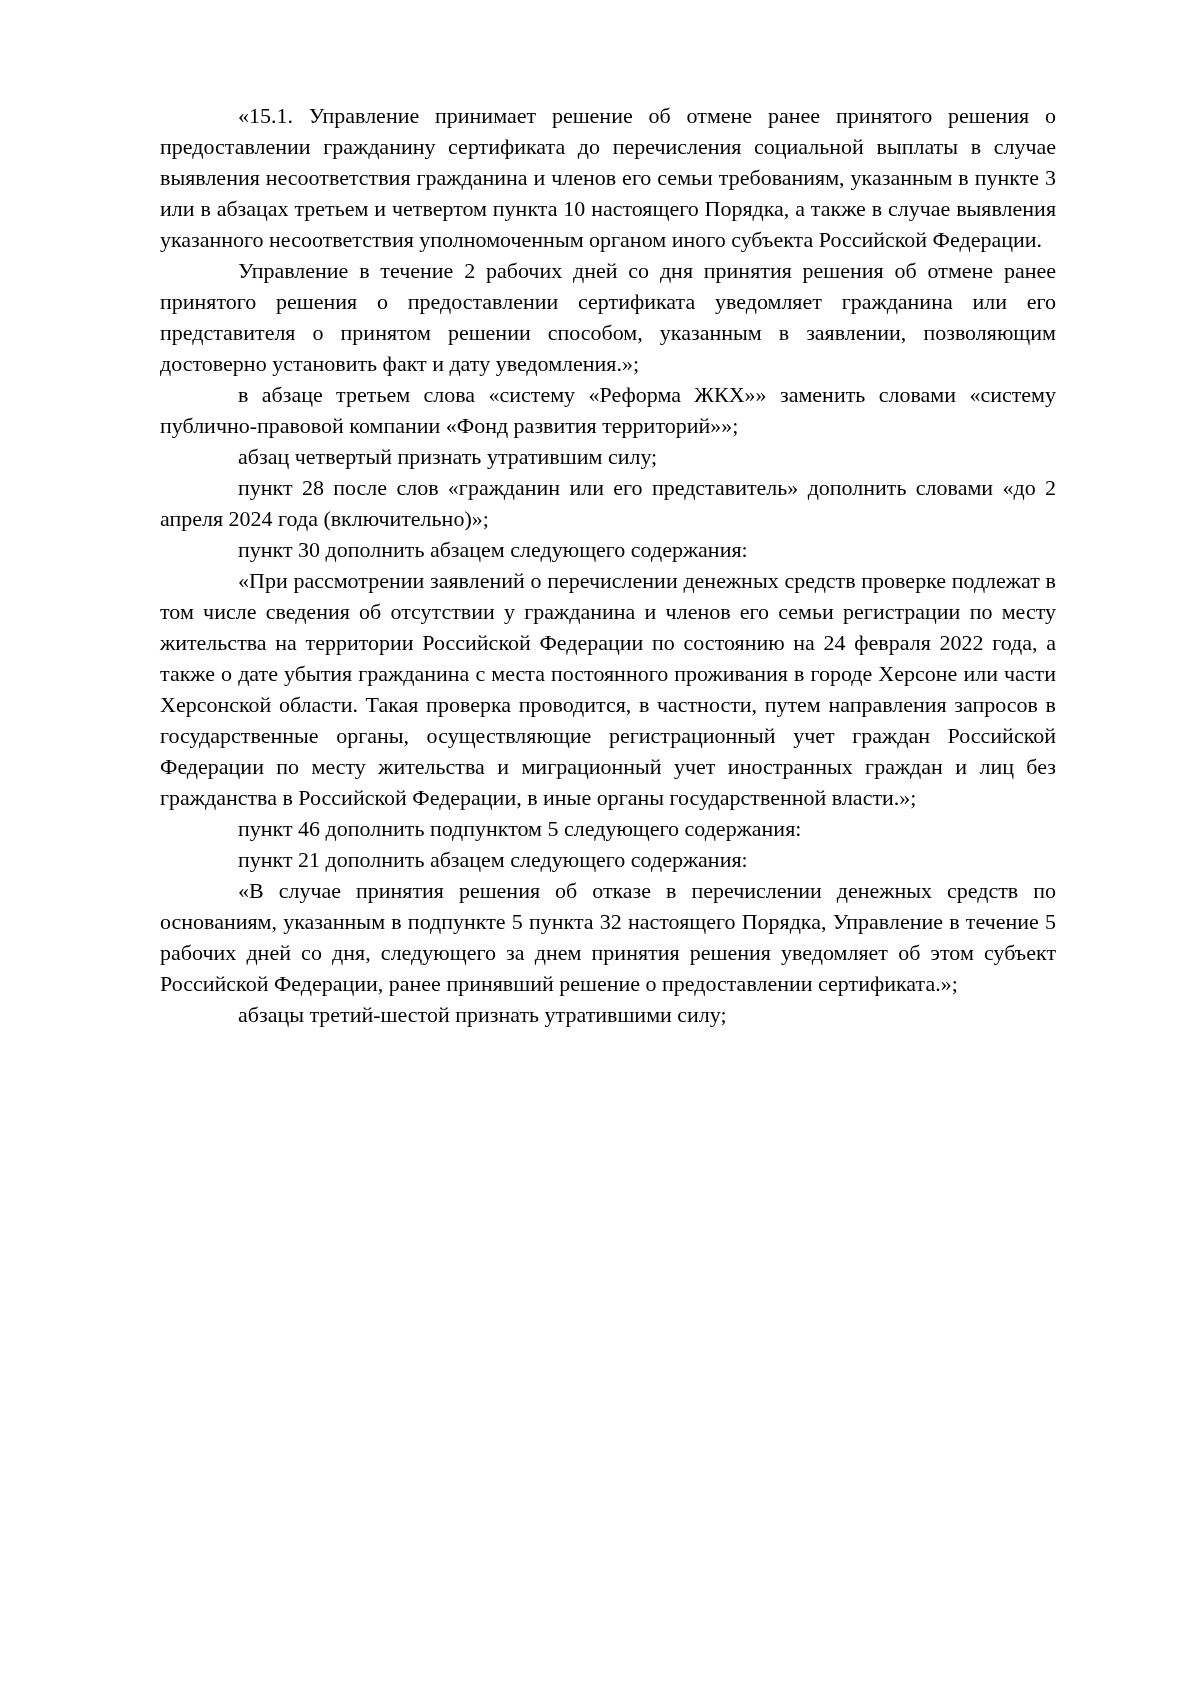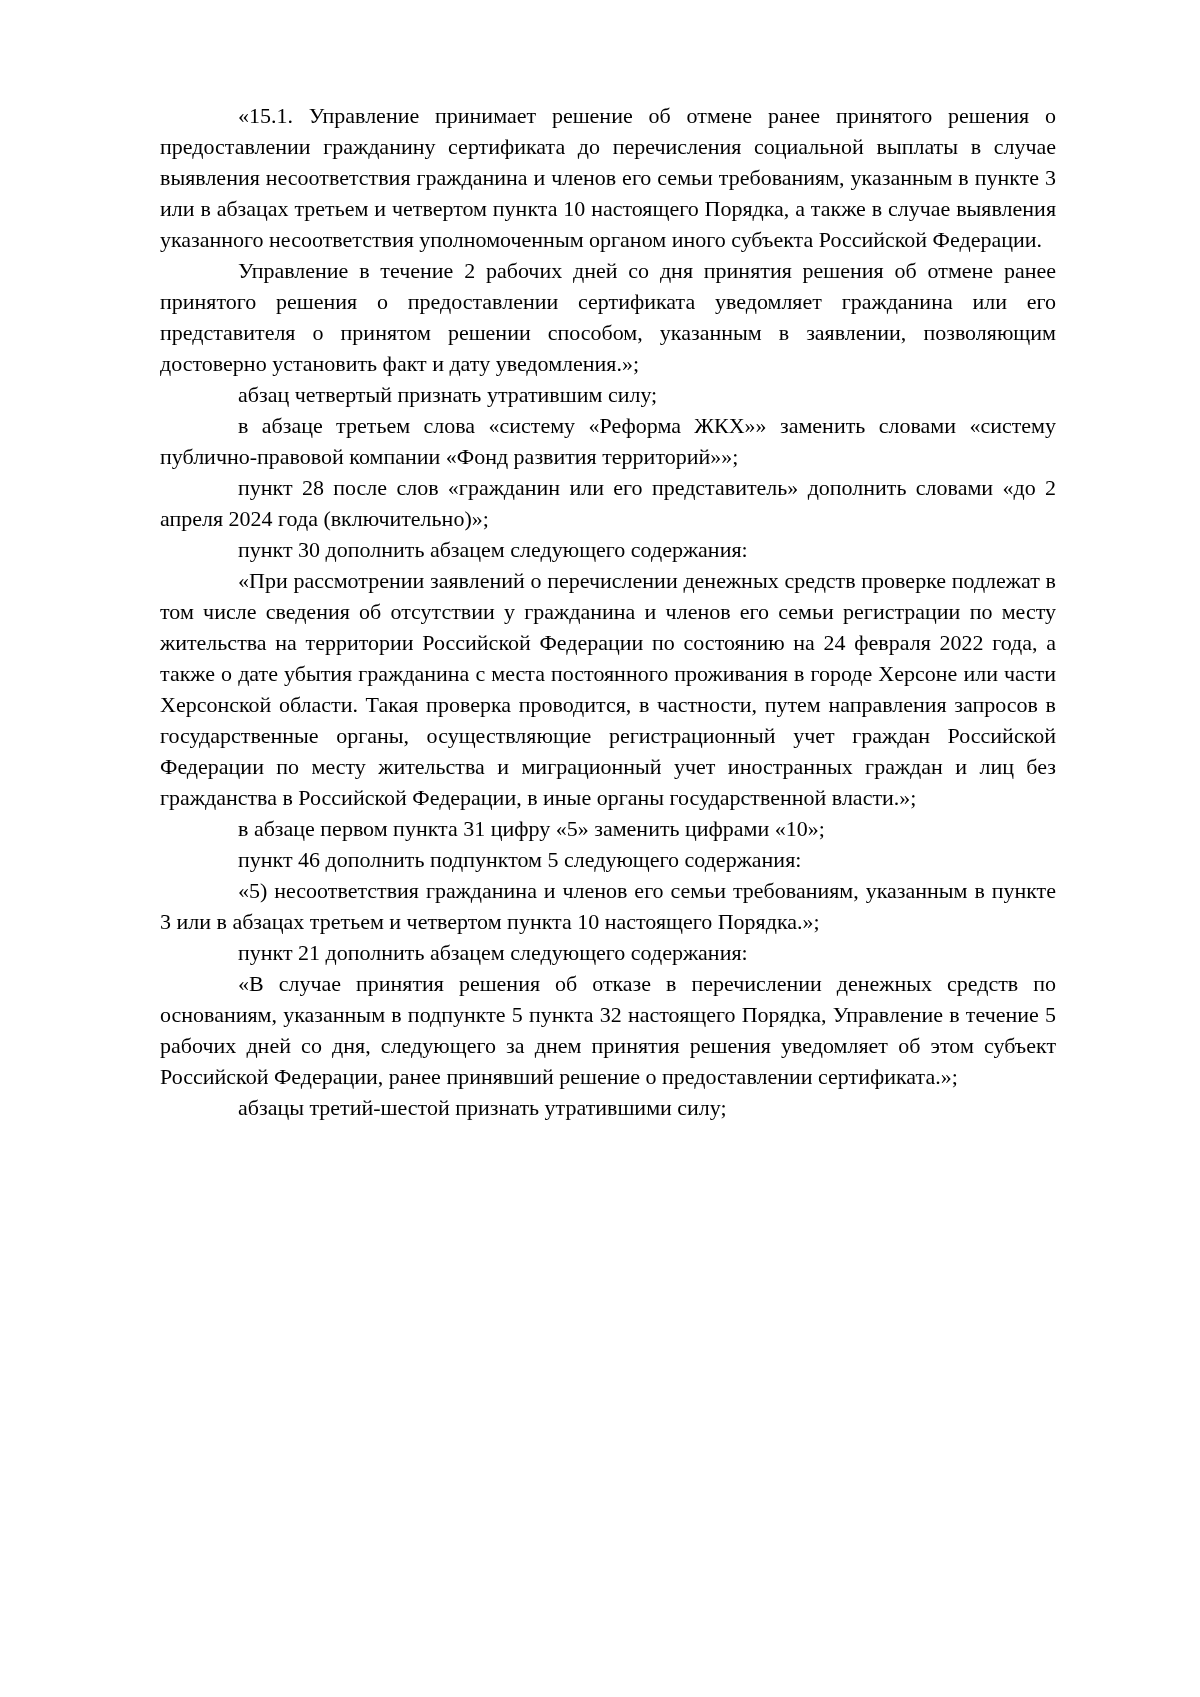--- a/index.html
+++ b/index.html
@@ -28,25 +28,23 @@
     text-align-last: left;
   }
 </style>
 </head>
 <body>
 
 <div class="page">
   <div class="doc-body">
     <p>«15.1. Управление принимает решение об отмене ранее принятого решения о предоставлении гражданину сертификата до перечисления социальной выплаты в случае выявления несоответствия гражданина и членов его семьи требованиям, указанным в пункте 3 или в абзацах третьем и четвертом пункта 10 настоящего Порядка, а также в случае выявления указанного несоответствия уполномоченным органом иного субъекта Российской Федерации.</p>
     <p>Управление в течение 2 рабочих дней со дня принятия решения об отмене ранее принятого решения о предоставлении сертификата уведомляет гражданина или его представителя о принятом решении способом, указанным в заявлении, позволяющим достоверно установить факт и дату уведомления.»;</p>
+    <p>в абзаце третьем слова «систему «Реформа ЖКХ»» заменить словами «систему публично-правовой компании «Фонд развития территорий»»;</p>
     <p>абзац четвертый признать утратившим силу;</p>
-    <p>в абзаце третьем слова «систему «Реформа ЖКХ»» заменить словами «систему публично-правовой компании «Фонд развития территорий»»;</p>
     <p>пункт 28 после слов «гражданин или его представитель» дополнить словами «до 2 апреля 2024 года (включительно)»;</p>
     <p>пункт 30 дополнить абзацем следующего содержания:</p>
     <p>«При рассмотрении заявлений о перечислении денежных средств проверке подлежат в том числе сведения об отсутствии у гражданина и членов его семьи регистрации по месту жительства на территории Российской Федерации по состоянию на 24 февраля 2022 года, а также о дате убытия гражданина с места постоянного проживания в городе Херсоне или части Херсонской области. Такая проверка проводится, в частности, путем направления запросов в государственные органы, осуществляющие регистрационный учет граждан Российской Федерации по месту жительства и миграционный учет иностранных граждан и лиц без гражданства в Российской Федерации, в иные органы государственной власти.»;</p>
-    <p>в абзаце первом пункта 31 цифру «5» заменить цифрами «10»;</p>
     <p>пункт 46 дополнить подпунктом 5 следующего содержания:</p>
-    <p>«5) несоответствия гражданина и членов его семьи требованиям, указанным в пункте 3 или в абзацах третьем и четвертом пункта 10 настоящего Порядка.»;</p>
     <p>пункт 21 дополнить абзацем следующего содержания:</p>
     <p>«В случае принятия решения об отказе в перечислении денежных средств по основаниям, указанным в подпункте 5 пункта 32 настоящего Порядка, Управление в течение 5 рабочих дней со дня, следующего за днем принятия решения уведомляет об этом субъект Российской Федерации, ранее принявший решение о предоставлении сертификата.»;</p>
     <p>абзацы третий-шестой признать утратившими силу;</p>
   </div>
 </div>
 
 </body></html>

